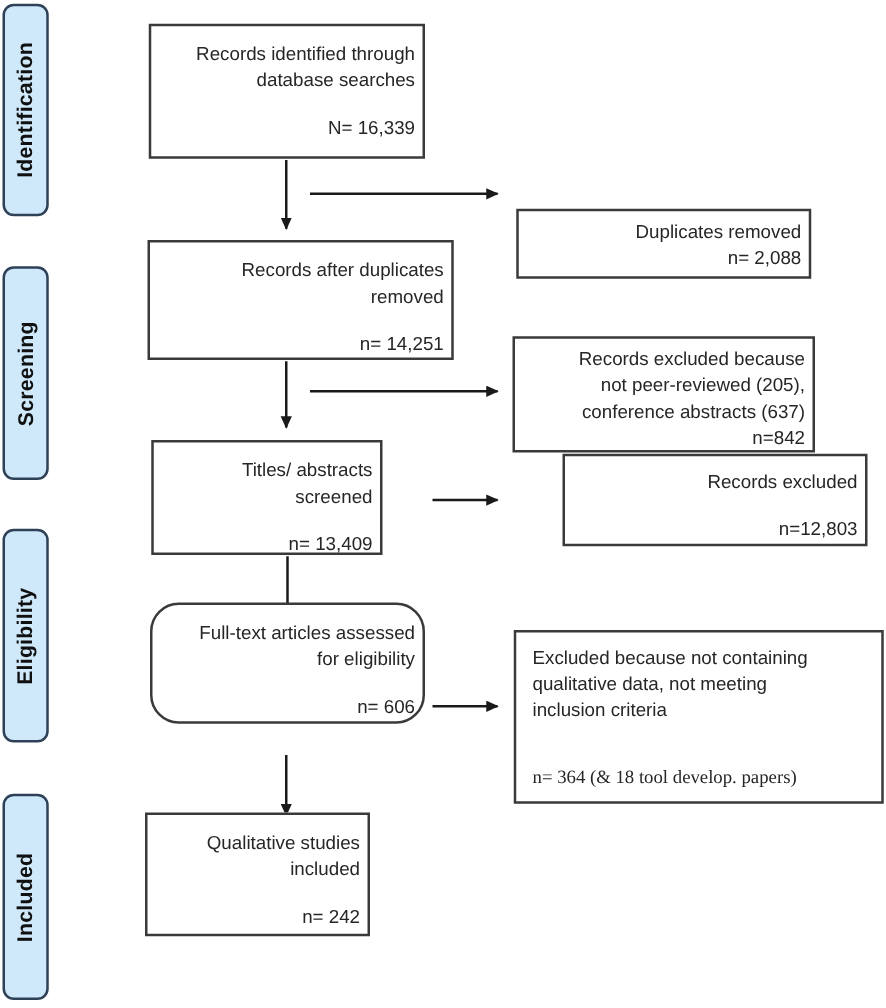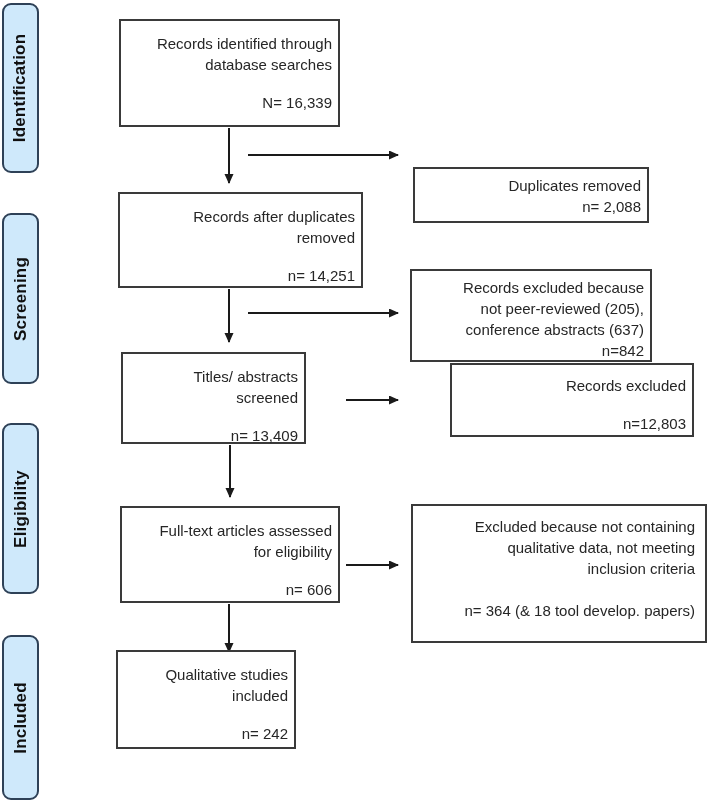--- a/index.html
+++ b/index.html
@@ -46,24 +46,24 @@
     font-size: 15px;
     line-height: 21px;
     text-align: right;
     padding: 12px 6px 0 6px;
   }
   .fbox .line { display: block; }
   .fbox .count { display: block; margin-top: 17px; }
   .fbox.tight { padding-top: 6px; }
   .fbox.tight .count { margin-top: 0; }
   .fbox.leftalign {
-    text-align: right;
+    text-align: left;
     padding: 10px 10px 0 13px;
   }
-  .fbox.leftalign .count { margin-top: 21px; }
+  .fbox.leftalign .count { margin-top: 33px; font-family: Liberation Serif, serif; }
 </style>
 </head>
 <body>
 
 <div id="canvas">
 
   <svg id="arrows" width="709" height="806" viewBox="0 0 709 806" aria-hidden="true">
     <defs>
       <marker id="ah" markerWidth="12" markerHeight="11" refX="9" refY="4.5" orient="auto" markerUnits="userSpaceOnUse">
         <path d="M0,0 L10,4.5 L0,9 Z" fill="#1a1a1a"></path>
@@ -104,21 +104,21 @@
     <span class="line">Records after duplicates</span>
     <span class="line">removed</span>
     <span class="count">n= 14,251</span>
   </div>
 
   <div class="fbox" style="left:121px;top:352px;width:185px;height:92px;">
     <span class="line">Titles/ abstracts screened</span>
     <span class="count">n= 13,409</span>
   </div>
 
-  <div class="fbox" style="left:120px;top:506px;width:220px;height:97px;">
+  <div class="fbox" style="left:120px;top:482px;width:220px;height:97px;border-radius:23px;">
     <span class="line">Full-text articles assessed</span>
     <span class="line">for eligibility</span>
     <span class="count">n= 606</span>
   </div>
 
   <div class="fbox" style="left:116px;top:650px;width:180px;height:99px;">
     <span class="line">Qualitative studies</span>
     <span class="line">included</span>
     <span class="count">n= 242</span>
   </div>

